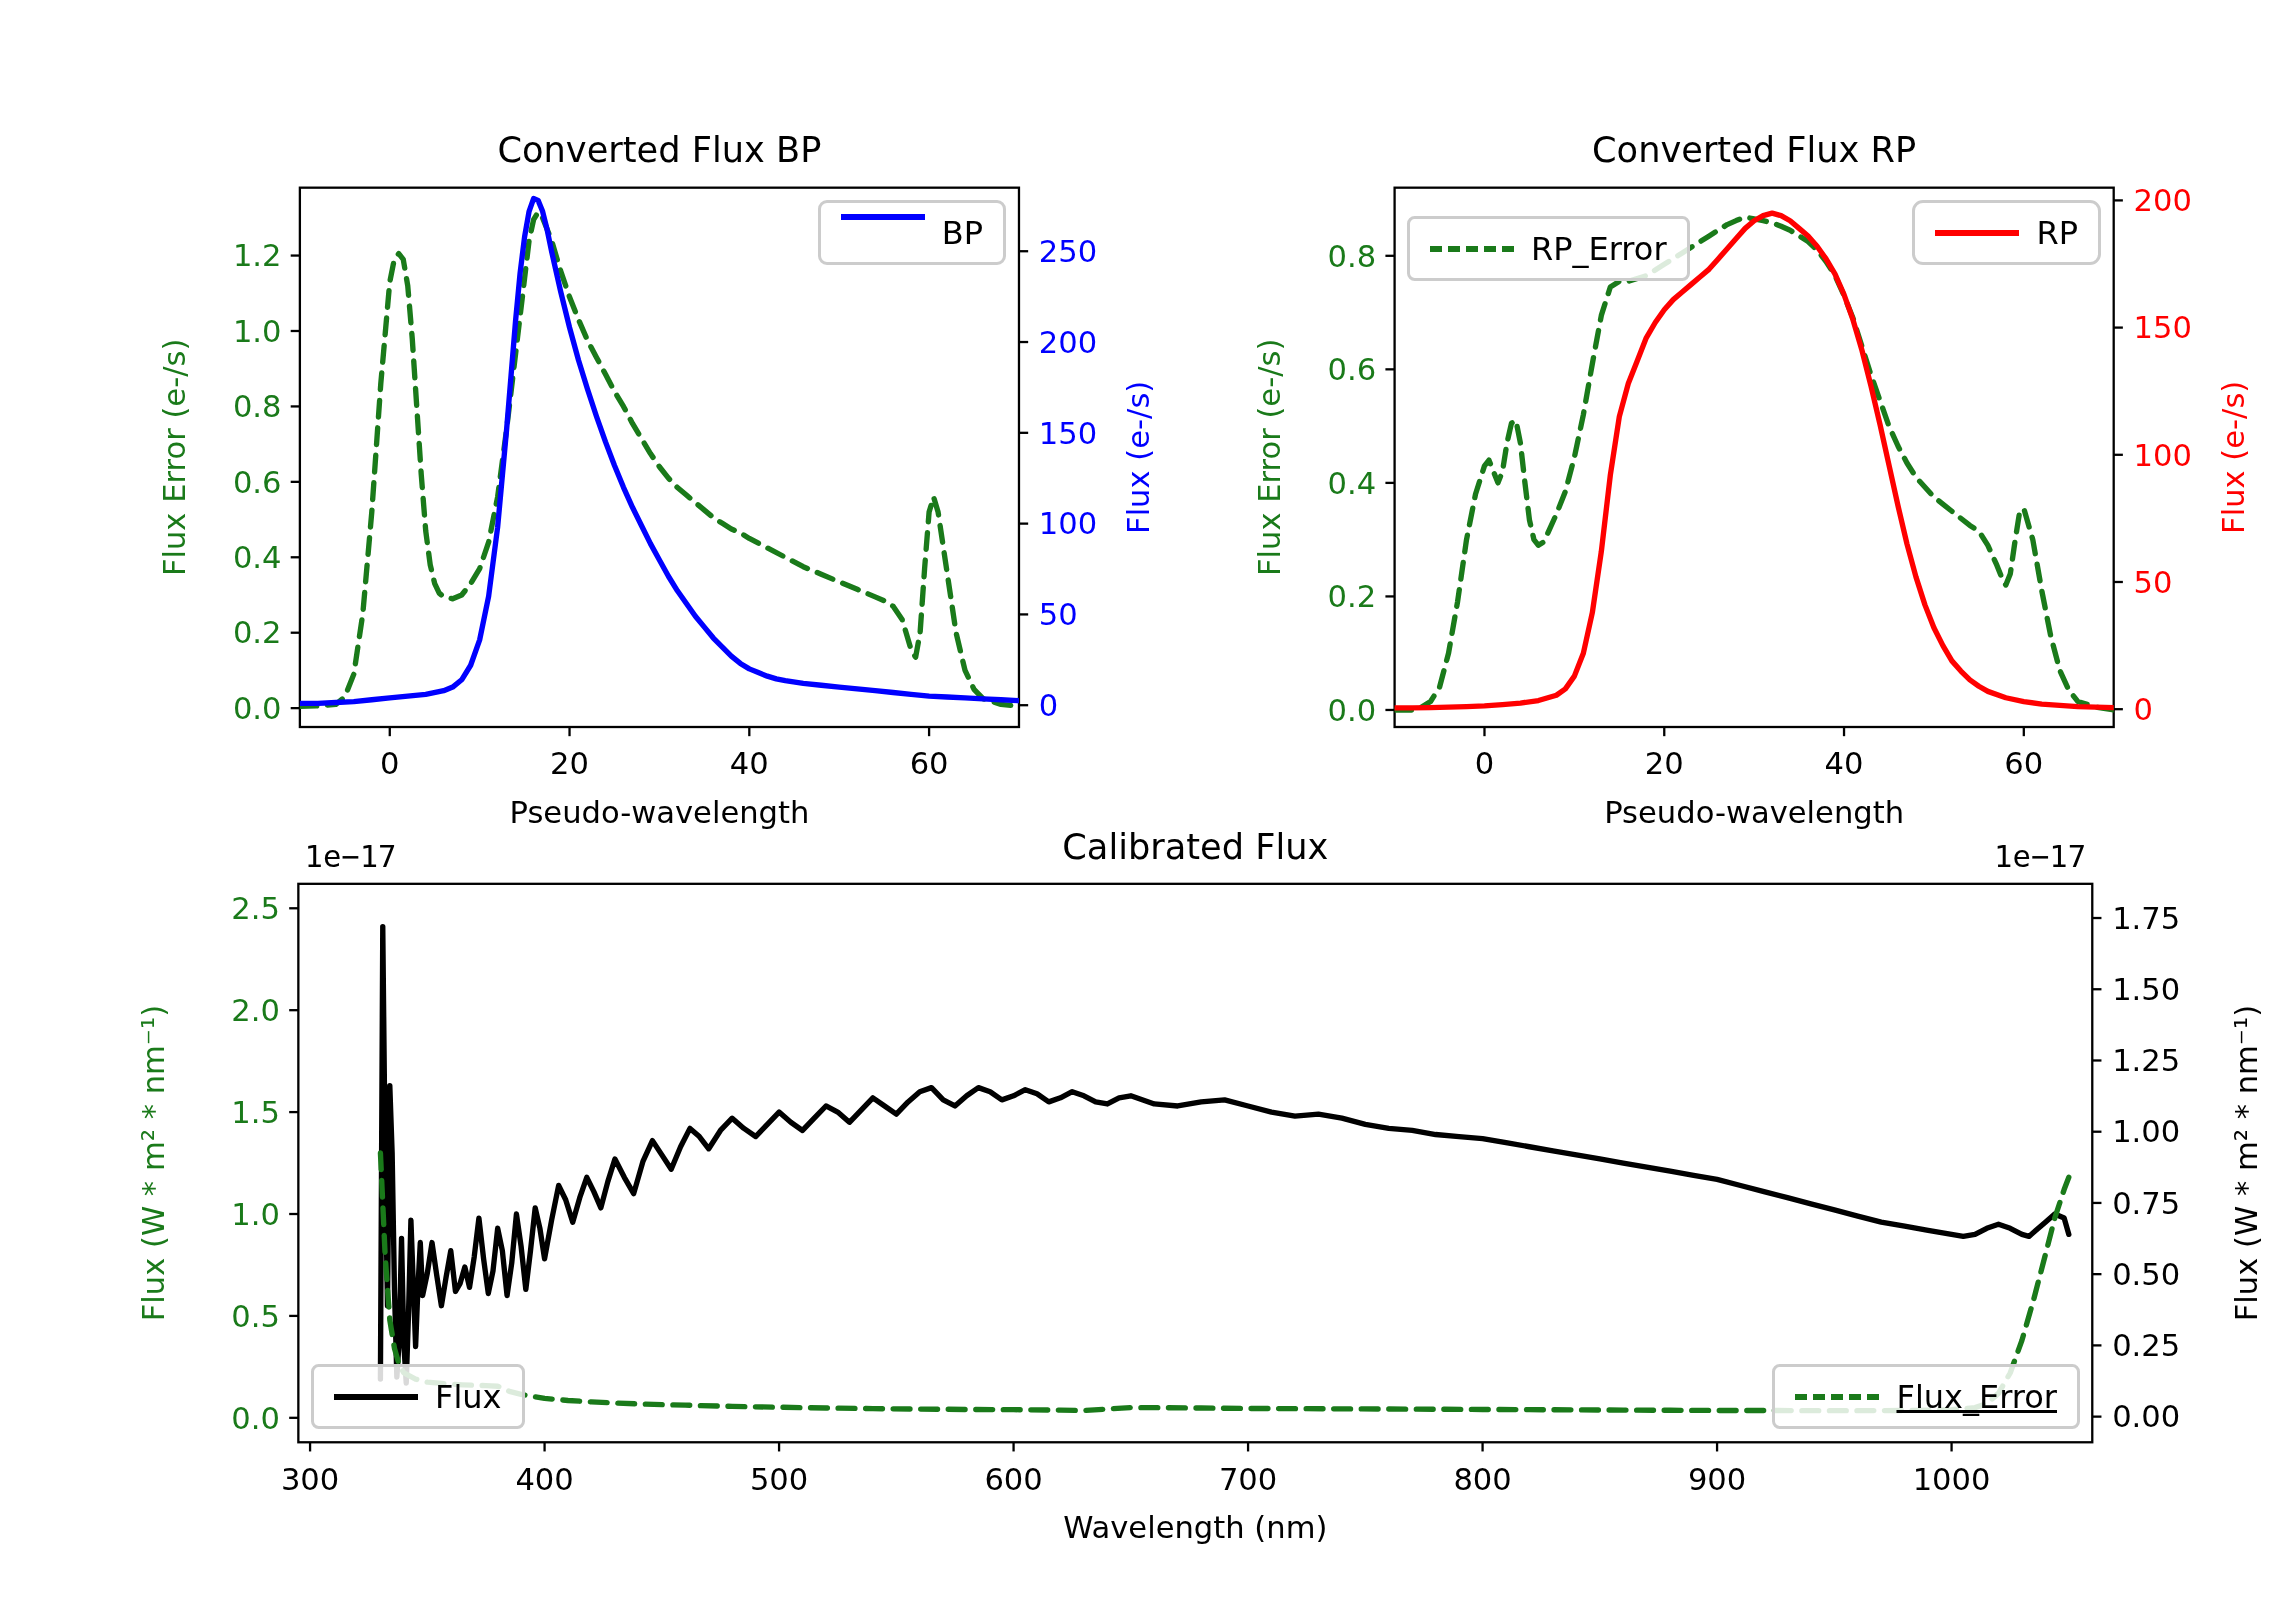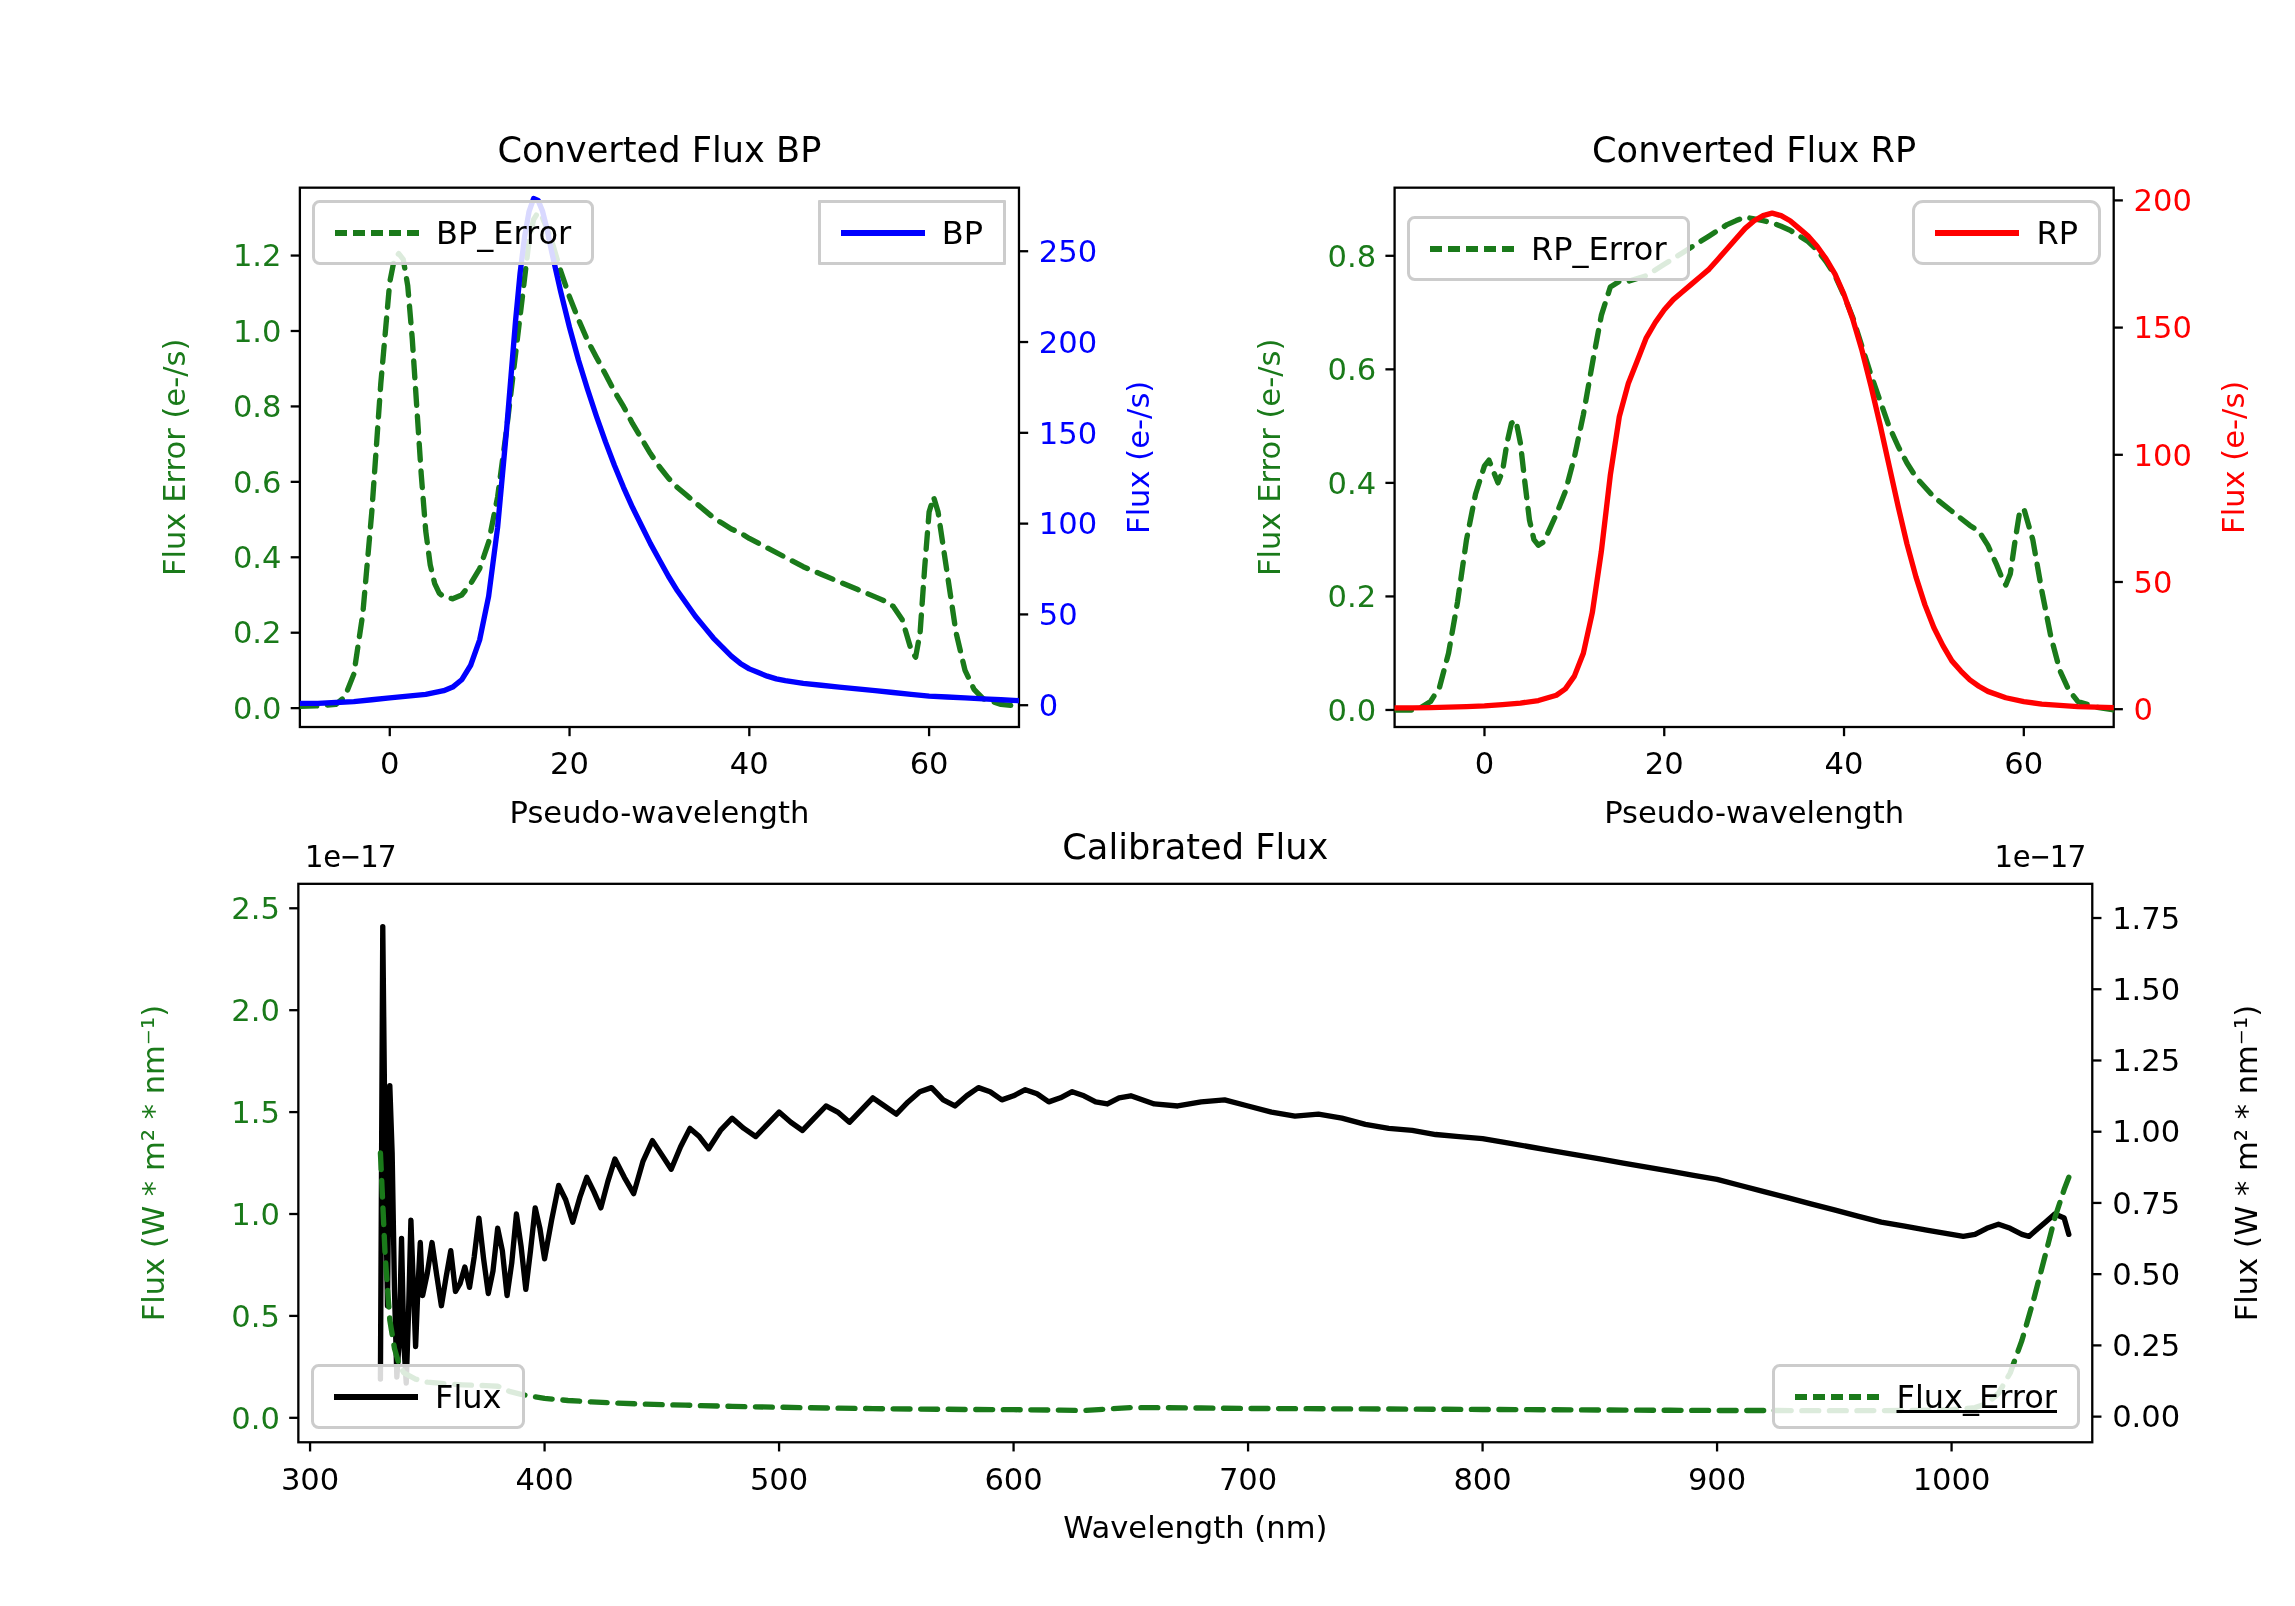--- a/index.html
+++ b/index.html
@@ -57,25 +57,21 @@
       <text x="1502" y="597.5" text-anchor="middle" class="axtitle" fill="#0000ff" transform="rotate(-90 1502 597.5)">Flux (e-/s)</text>
       <text x="862" y="212" text-anchor="middle" class="paneltitle">Converted Flux BP</text>
       <defs>
         <clipPath id="clip-bp-panel">
           <rect x="392" y="245" width="940" height="705"></rect>
         </clipPath>
       </defs>
       <path d="M392.00 922.88 L415.50 922.39 L439.00 920.42 L450.75 910.56 L462.50 880.98 L474.25 802.10 L486.00 668.99 L497.75 501.36 L509.50 368.25 L515.38 338.67 L521.25 331.28 L527.13 338.67 L533.00 373.18 L538.88 442.20 L544.75 530.94 L550.63 619.69 L556.50 693.64 L562.38 738.01 L568.25 762.66 L574.13 774.98 L580.00 779.91 L591.75 782.38 L603.50 777.45 L615.25 762.66 L627.00 742.94 L638.75 708.43 L650.50 649.27 L662.25 560.52 L674.00 461.92 L685.75 363.32 L691.63 314.02 L697.50 286.91 L703.38 277.05 L709.25 284.44 L721.00 314.02 L732.75 353.46 L744.50 387.97 L756.25 417.55 L768.00 444.67 L779.75 466.85 L791.50 489.04 L803.25 511.22 L815.00 530.94 L826.75 553.13 L838.50 572.85 L850.25 592.57 L862.00 609.83 L873.75 624.62 L885.50 636.94 L897.25 646.80 L909.00 656.66 L920.75 666.52 L932.50 676.38 L944.25 683.78 L956.00 691.17 L967.75 696.10 L979.50 703.50 L1003.00 715.82 L1026.50 728.15 L1050.00 740.47 L1073.50 750.33 L1097.00 760.19 L1120.50 770.05 L1144.00 779.91 L1155.75 784.84 L1167.50 792.24 L1179.25 809.49 L1185.13 829.21 L1191.00 848.93 L1196.88 858.79 L1202.75 826.75 L1208.63 742.94 L1214.50 668.99 L1220.38 649.27 L1226.25 668.99 L1238.00 747.87 L1249.75 826.75 L1261.50 876.05 L1273.25 900.70 L1285.00 913.02 L1308.50 920.42 L1332.00 922.88 " class="series-line" stroke="#1a7a1a" stroke-width="7" clip-path="url(#clip-bp-panel)" stroke-dasharray="22,14"></path>
       <path d="M392.00 919.14 L415.50 919.14 L439.00 917.95 L462.50 916.77 L486.00 914.39 L509.50 912.02 L533.00 909.65 L556.50 907.27 L580.00 902.53 L591.75 897.78 L603.50 888.28 L615.25 869.29 L627.00 836.06 L638.75 779.09 L650.50 688.89 L662.25 560.71 L668.13 489.49 L674.00 418.28 L679.88 356.57 L685.75 309.09 L691.63 275.86 L697.50 259.24 L703.38 261.62 L709.25 275.86 L715.13 299.60 L721.00 328.08 L732.75 380.30 L744.50 427.78 L756.25 470.51 L768.00 508.48 L779.75 544.09 L791.50 577.32 L803.25 608.18 L815.00 636.67 L826.75 662.78 L838.50 686.52 L850.25 710.25 L862.00 731.62 L873.75 752.98 L885.50 771.97 L897.25 788.59 L909.00 805.20 L920.75 819.44 L932.50 833.69 L944.25 845.56 L956.00 857.42 L967.75 866.92 L979.50 874.04 L991.25 878.79 L1003.00 883.54 L1014.75 887.10 L1026.50 889.47 L1050.00 893.03 L1073.50 895.40 L1097.00 897.78 L1120.50 900.15 L1144.00 902.53 L1167.50 904.90 L1191.00 907.27 L1214.50 909.65 L1238.00 910.83 L1261.50 912.02 L1285.00 913.21 L1308.50 914.39 L1332.00 915.58 " class="series-line" stroke="#0000ff" stroke-width="7" clip-path="url(#clip-bp-panel)"></path>
     </svg>
-    <div class="legend" style="position: absolute; display: flex; align-items: center; gap: 17px; padding: 10.7px 20px; background: rgba(255, 255, 255, 0.85); border: 3.1px solid rgb(204, 204, 204); border-radius: 7.7px; box-sizing: border-box; left: 312px; top: 200px;">
-      <span style="display: inline-block; width: 84px; height: 0px; border-top: 6.1px dashed rgb(26, 122, 26);"></span>
-      <span class="legendtext" style="font-size: 32px; color: rgb(0, 0, 0); white-space: nowrap;">BP_Error</span>
-    </div>
-    <div class="legend" style="position: absolute; display: flex; align-items: center; gap: 17px; padding: 10.7px 20px; background: rgba(255, 255, 255, 0.85); border: 3.1px solid rgb(204, 204, 204); border-radius: 1px; box-sizing: border-box; right: 1289px; top: 200px;">
+    <div class="legend" style="position: absolute; display: flex; align-items: flex-start; gap: 17px; padding: 10.7px 20px; background: rgba(255, 255, 255, 0.85); border: 3.1px solid rgb(204, 204, 204); border-radius: 9px; box-sizing: border-box; right: 1289px; top: 200px;">
       <span style="display: inline-block; width: 84px; height: 0px; border-top: 6.1px solid rgb(0, 0, 255);"></span>
       <span class="legendtext" style="font-size: 32px; color: rgb(0, 0, 0); white-space: nowrap;">BP</span>
     </div>
     <svg width="2295" height="1607" viewBox="0 0 3000 2100" style="position:absolute;left:0;top:0;pointer-events:none;">
       <rect x="1823" y="245" width="940" height="705" fill="none" stroke="#000000" stroke-width="3"></rect>
       <line x1="1940.5" y1="950" x2="1940.5" y2="962" stroke="#000" stroke-width="3"></line>
       <text x="1940.5" y="1012" text-anchor="middle" class="ticklabel" fill="#000">0</text>
       <line x1="2175.5" y1="950" x2="2175.5" y2="962" stroke="#000" stroke-width="3"></line>
       <text x="2175.5" y="1012" text-anchor="middle" class="ticklabel" fill="#000">20</text>
       <line x1="2410.5" y1="950" x2="2410.5" y2="962" stroke="#000" stroke-width="3"></line>

